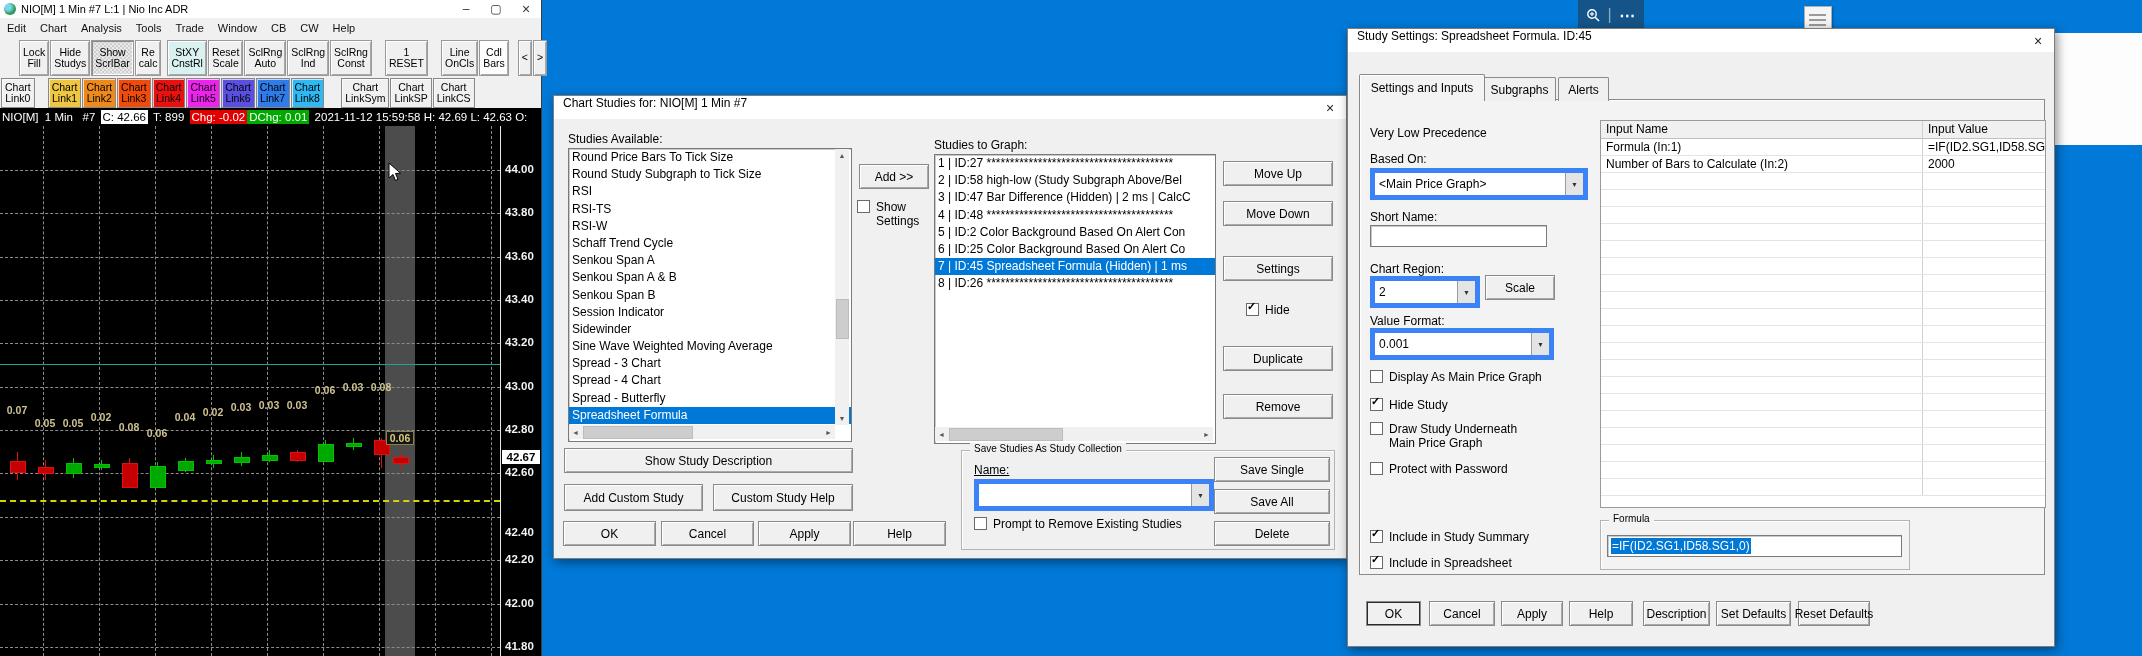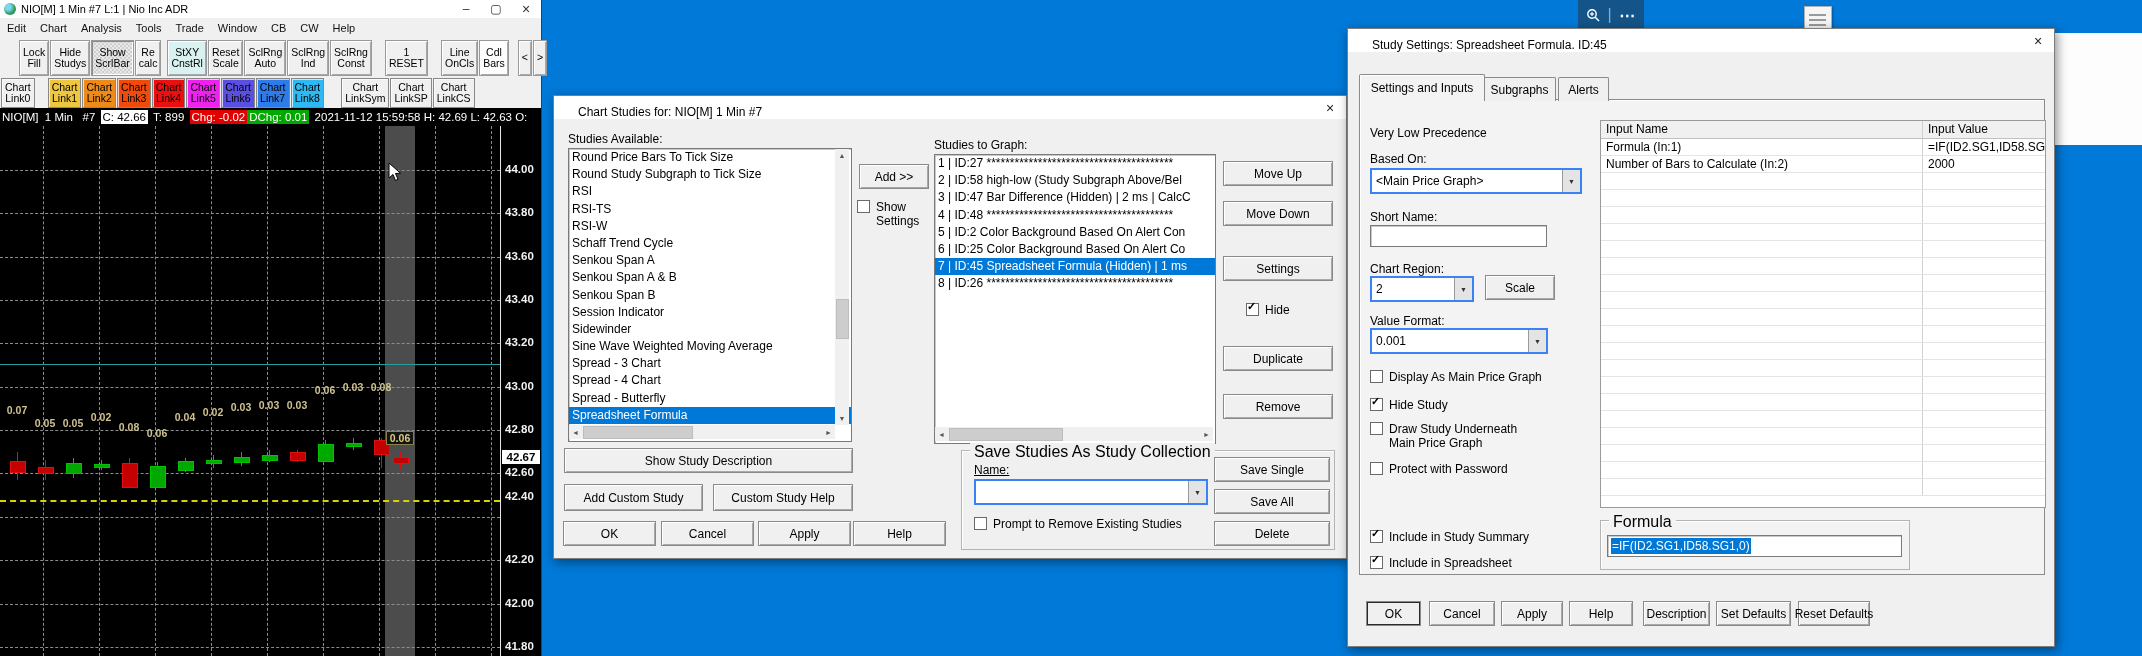--- a/index.html
+++ b/index.html
@@ -34,40 +34,40 @@
   .yellow-line{left:0;width:500px;height:0;border-top:2px dashed #d4d400;}
   .scale{left:500px;top:0;width:41px;height:530px;background:#000;border-left:1px solid #e8e8e8;}
   .pricelab{left:4px;color:#f2f2f2;font-size:11.5px;font-weight:700;white-space:nowrap;}
   .lastprice{left:1px;width:38px;background:#fff;color:#000;font-size:11.5px;font-weight:700;text-align:center;padding:1px 0;}
   .wick{width:1px;}
   .body{border:1px solid;}
   .clab{width:34px;text-align:center;font-size:10.5px;font-weight:700;color:#cec291;}
   .clab.boxed{background:#141414;border:1px solid #8a8148;color:#d8cc7a;width:26px;}
   
   .dlg{background:#f0f0f0;border:1px solid #7d7d7d;box-shadow:2px 3px 10px rgba(0,0,0,.45);}
-  .dlg-title{left:0;top:0;right:0;height:23px;background:#fff;color:#000;font-size:12px;display:flex;align-items:flex-end;padding-left:24px;}
+  .dlg-title{left:0;top:0;right:0;height:23px;background:#fff;color:#000;font-size:12px;display:flex;align-items:flex-start;padding-left:9px;}
   .dlg-close{position:absolute;right:0;top:0;width:32px;height:23px;display:flex;align-items:center;justify-content:center;font-size:14px;color:#222;}
   .lab{font-size:12px;color:#000;white-space:nowrap;}
   .b3{background:#f0f0f0;border:1px solid #8a8a8a;box-shadow:inset 1px 1px 0 #fff,inset -1px -1px 0 #a9a9a9;
       font-size:12px;color:#000;display:flex;align-items:center;justify-content:center;white-space:nowrap;}
   .b3.def{outline:1px solid #2a2a2a;outline-offset:-2px;}
   .lb{background:#fff;border:1px solid #7a7a7a;box-shadow:inset 1px 1px 0 #c9c9c9;font-size:12px;overflow:hidden;}
   .lb-item{height:17.2px;line-height:17.2px;padding-left:3px;white-space:nowrap;color:#000;}
   .lb-item.sel{background:#0078D7;color:#fff;}
   .sb{background:#f0f0f0;}
   .sb .thumb{position:absolute;background:#cdcdcd;border:1px solid #bdbdbd;}
   .sb .arr{position:absolute;color:#555;font-size:7px;display:flex;align-items:center;justify-content:center;background:#f0f0f0;}
   .cbox{width:11px;height:11px;background:#fff;border:1px solid #6a6a6a;position:relative;flex:none;}
   .cbox .tick{position:absolute;left:0px;top:-4px;font-size:11px;color:#000;font-weight:700;}
   .cbrow{display:flex;align-items:flex-start;gap:6px;font-size:12px;color:#000;}
-  .combo{background:#fff;border:2px solid #3b82f6;display:flex;align-items:center;font-size:12px;}
+  .combo{background:#fff;border:5px solid #3b82f6;display:flex;align-items:center;font-size:12px;}
   .combo .ctext{flex:1;padding-left:4px;white-space:nowrap;overflow:hidden;}
   .combo .cbtn{width:17px;align-self:stretch;background:#e4e4e4;border-left:1px solid #9a9a9a;display:flex;align-items:center;justify-content:center;font-size:7px;color:#333;}
   .group{border:1px solid #b4b4b4;box-shadow:inset 1px 1px 0 #fff;}
-  .group .glabel{position:absolute;top:-8px;left:8px;background:#f0f0f0;padding:0 4px;font-size:16px;color:#000;}
+  .group .glabel{position:absolute;top:-8px;left:8px;background:#f0f0f0;padding:0 4px;font-size:10px;color:#000;}
   .tab{position:absolute;height:23px;background:#f0f0f0;border:1px solid #8a8a8a;border-bottom:none;border-radius:2px 2px 0 0;
        display:flex;align-items:center;justify-content:center;font-size:12px;}
   .tab.active{height:26px;top:45px !important;background:#f3f3f3;z-index:3;box-shadow:inset 1px 1px 0 #fff;}
   .panel{background:#f3f3f3;border:1px solid #8a8a8a;box-shadow:inset 1px 1px 0 #fff;}
   .tbl{background:#fff;border:1px solid #9a9a9a;font-size:12px;overflow:hidden;}
   .tbl-head{display:flex;background:#f0f0f0;border-bottom:1px solid #c0c0c0;height:17px;line-height:17px;}
   .tbl-row{display:flex;height:16px;line-height:16px;border-bottom:1px solid #e4e4e4;}
   .col1{width:322px;padding-left:5px;border-right:1px solid #d0d0d0;white-space:nowrap;overflow:hidden;box-sizing:border-box;}
   .col2{flex:1;padding-left:5px;white-space:nowrap;overflow:hidden;}
   .tinput{background:#fff;border:1px solid #7a7a7a;box-shadow:inset 1px 1px 0 #c9c9c9;font-size:12px;display:flex;align-items:center;padding-left:3px;}
@@ -283,21 +283,21 @@
         <div class="clab abs boxed" style="left: 386px; top: 305px;">0.06</div>
         <div class="scale abs">
           <div class="pricelab abs" style="top: 37px;">44.00</div>
           <div class="pricelab abs" style="top: 80px;">43.80</div>
           <div class="pricelab abs" style="top: 124px;">43.60</div>
           <div class="pricelab abs" style="top: 167px;">43.40</div>
           <div class="pricelab abs" style="top: 210px;">43.20</div>
           <div class="pricelab abs" style="top: 254px;">43.00</div>
           <div class="pricelab abs" style="top: 297px;">42.80</div>
           <div class="pricelab abs" style="top: 340px;">42.60</div>
-          <div class="pricelab abs" style="top: 364px; text-align: center;">42.40</div>
+          <div class="pricelab abs" style="top: 400px; text-align: center;">42.40</div>
           <div class="pricelab abs" style="top: 427px;">42.20</div>
           <div class="pricelab abs" style="top: 471px;">42.00</div>
           <div class="pricelab abs" style="top: 514px;">41.80</div>
           <div class="lastprice abs" style="top: 324px;">42.67</div>
         </div>
       </div>
   </div>
 
   <div id="snipbar" class="abs">
     <svg width="14" height="14" viewBox="0 0 14 14">

